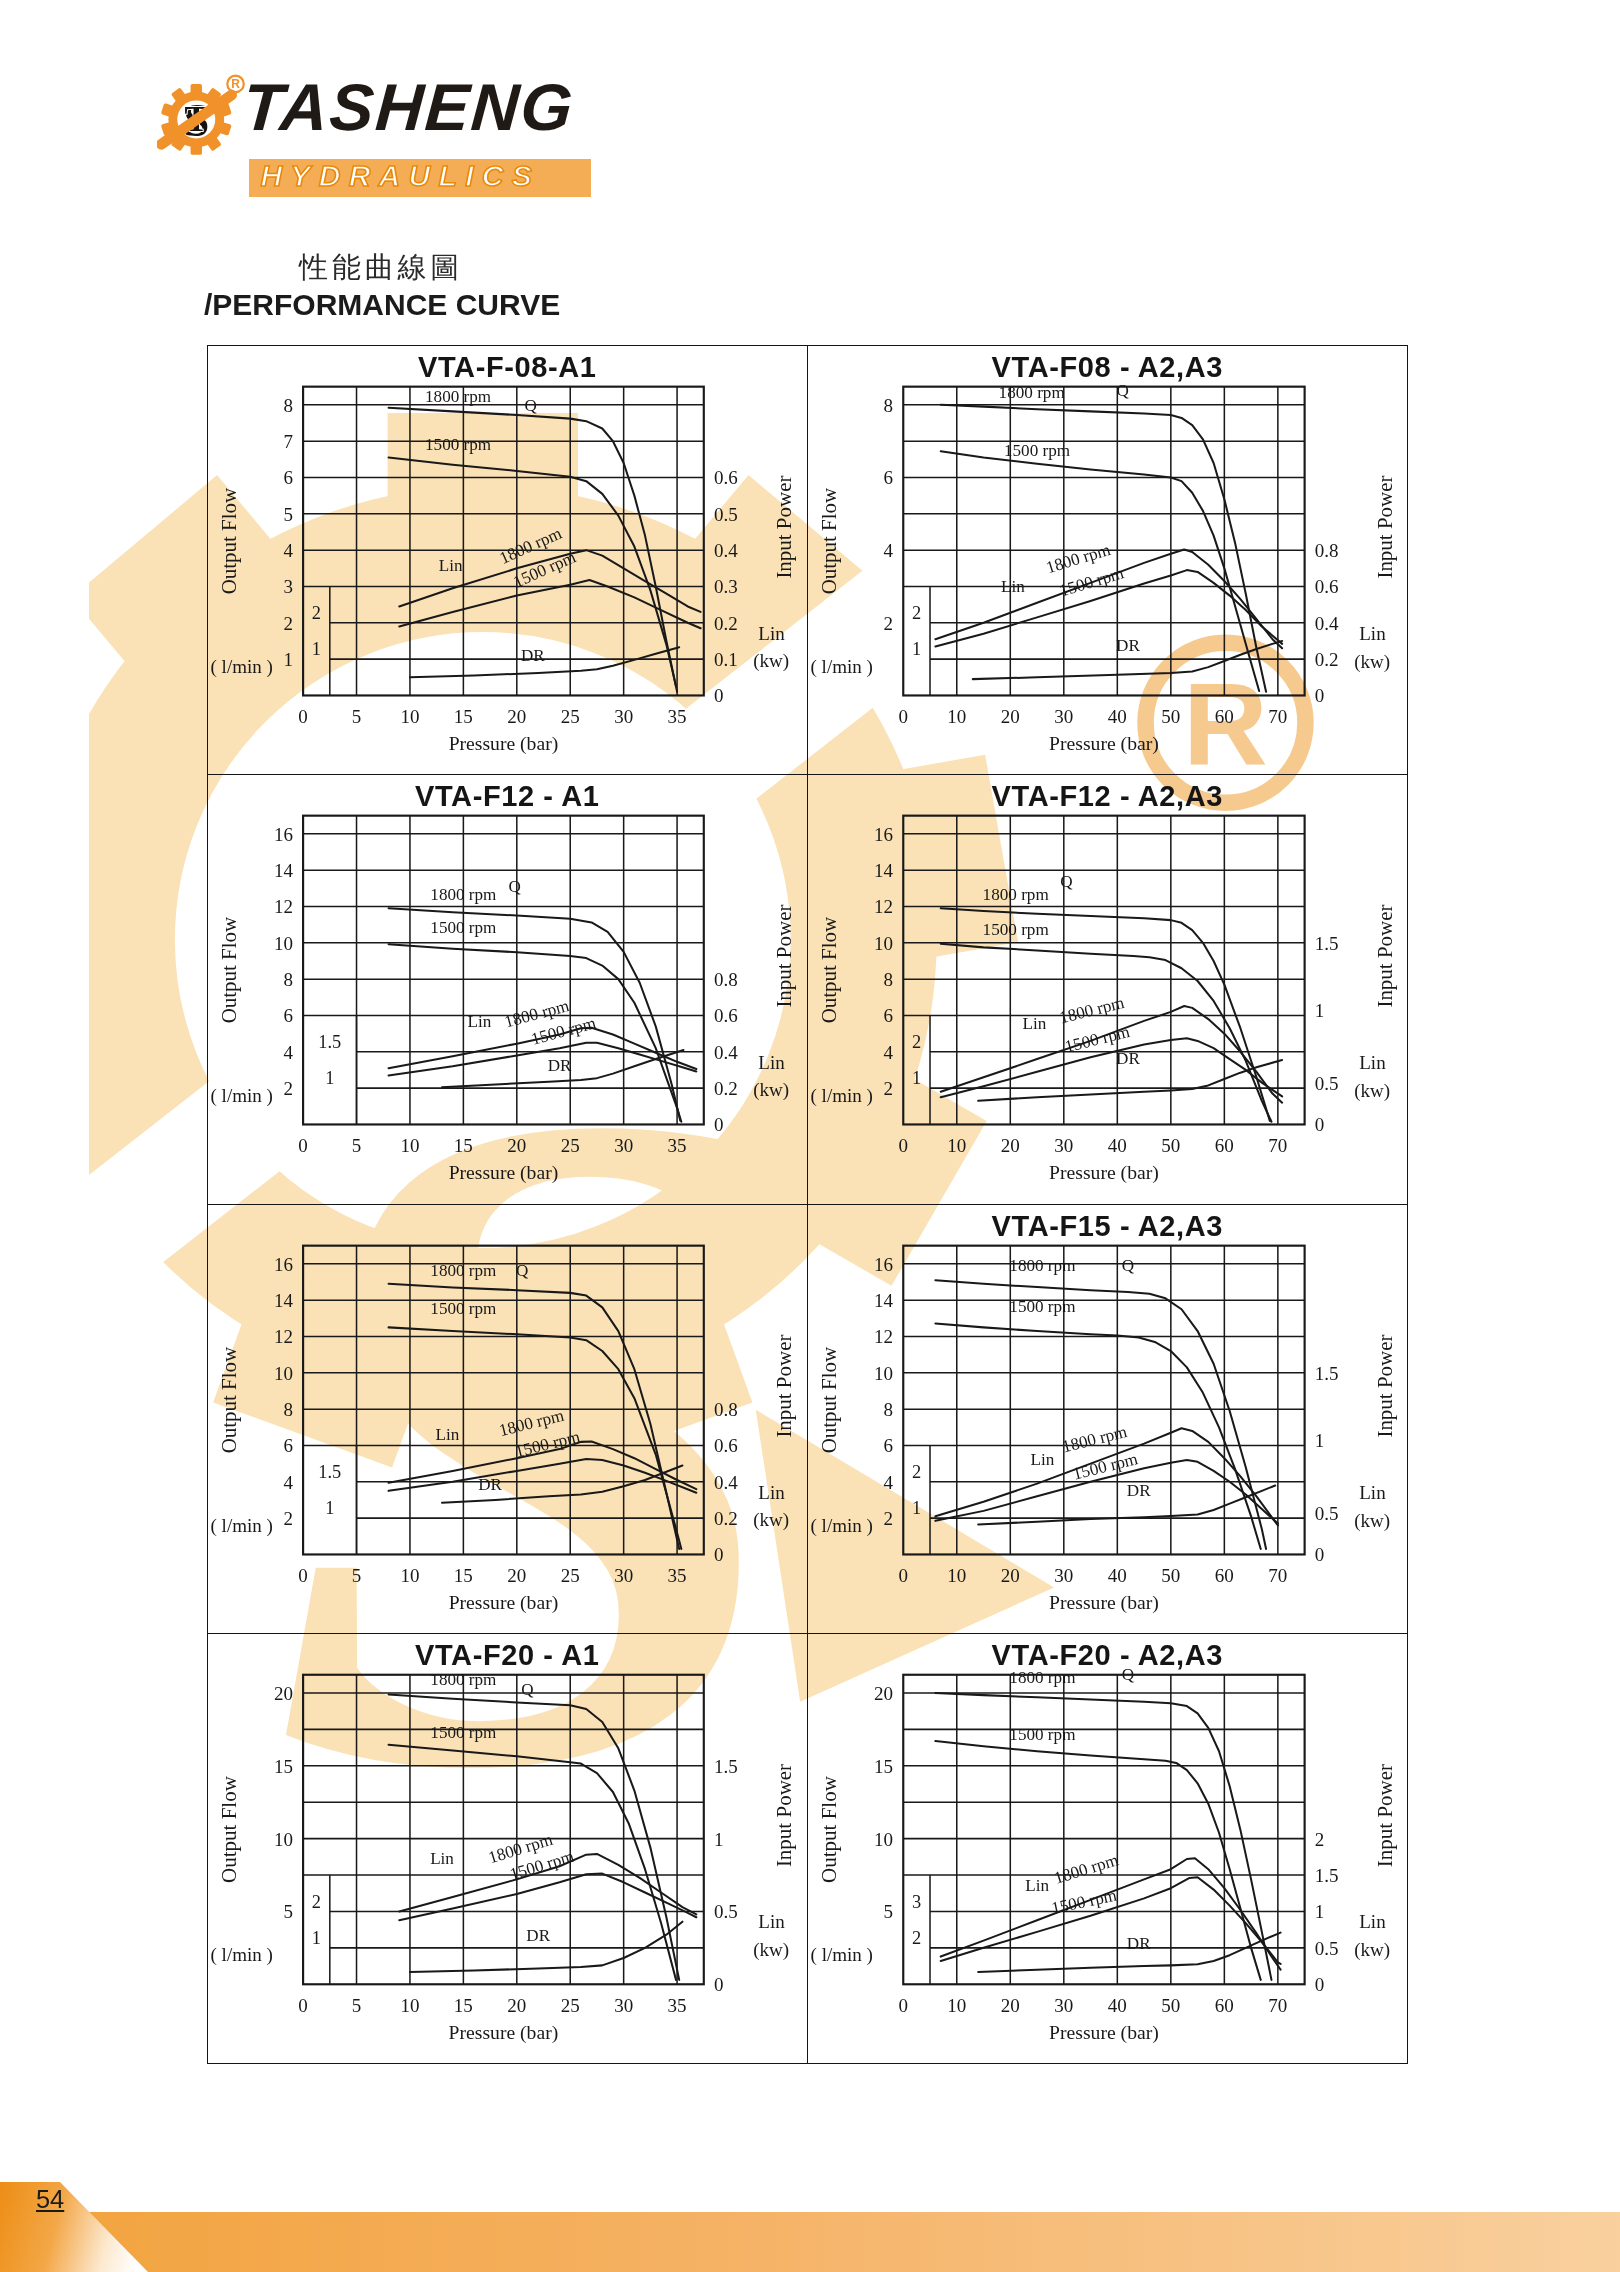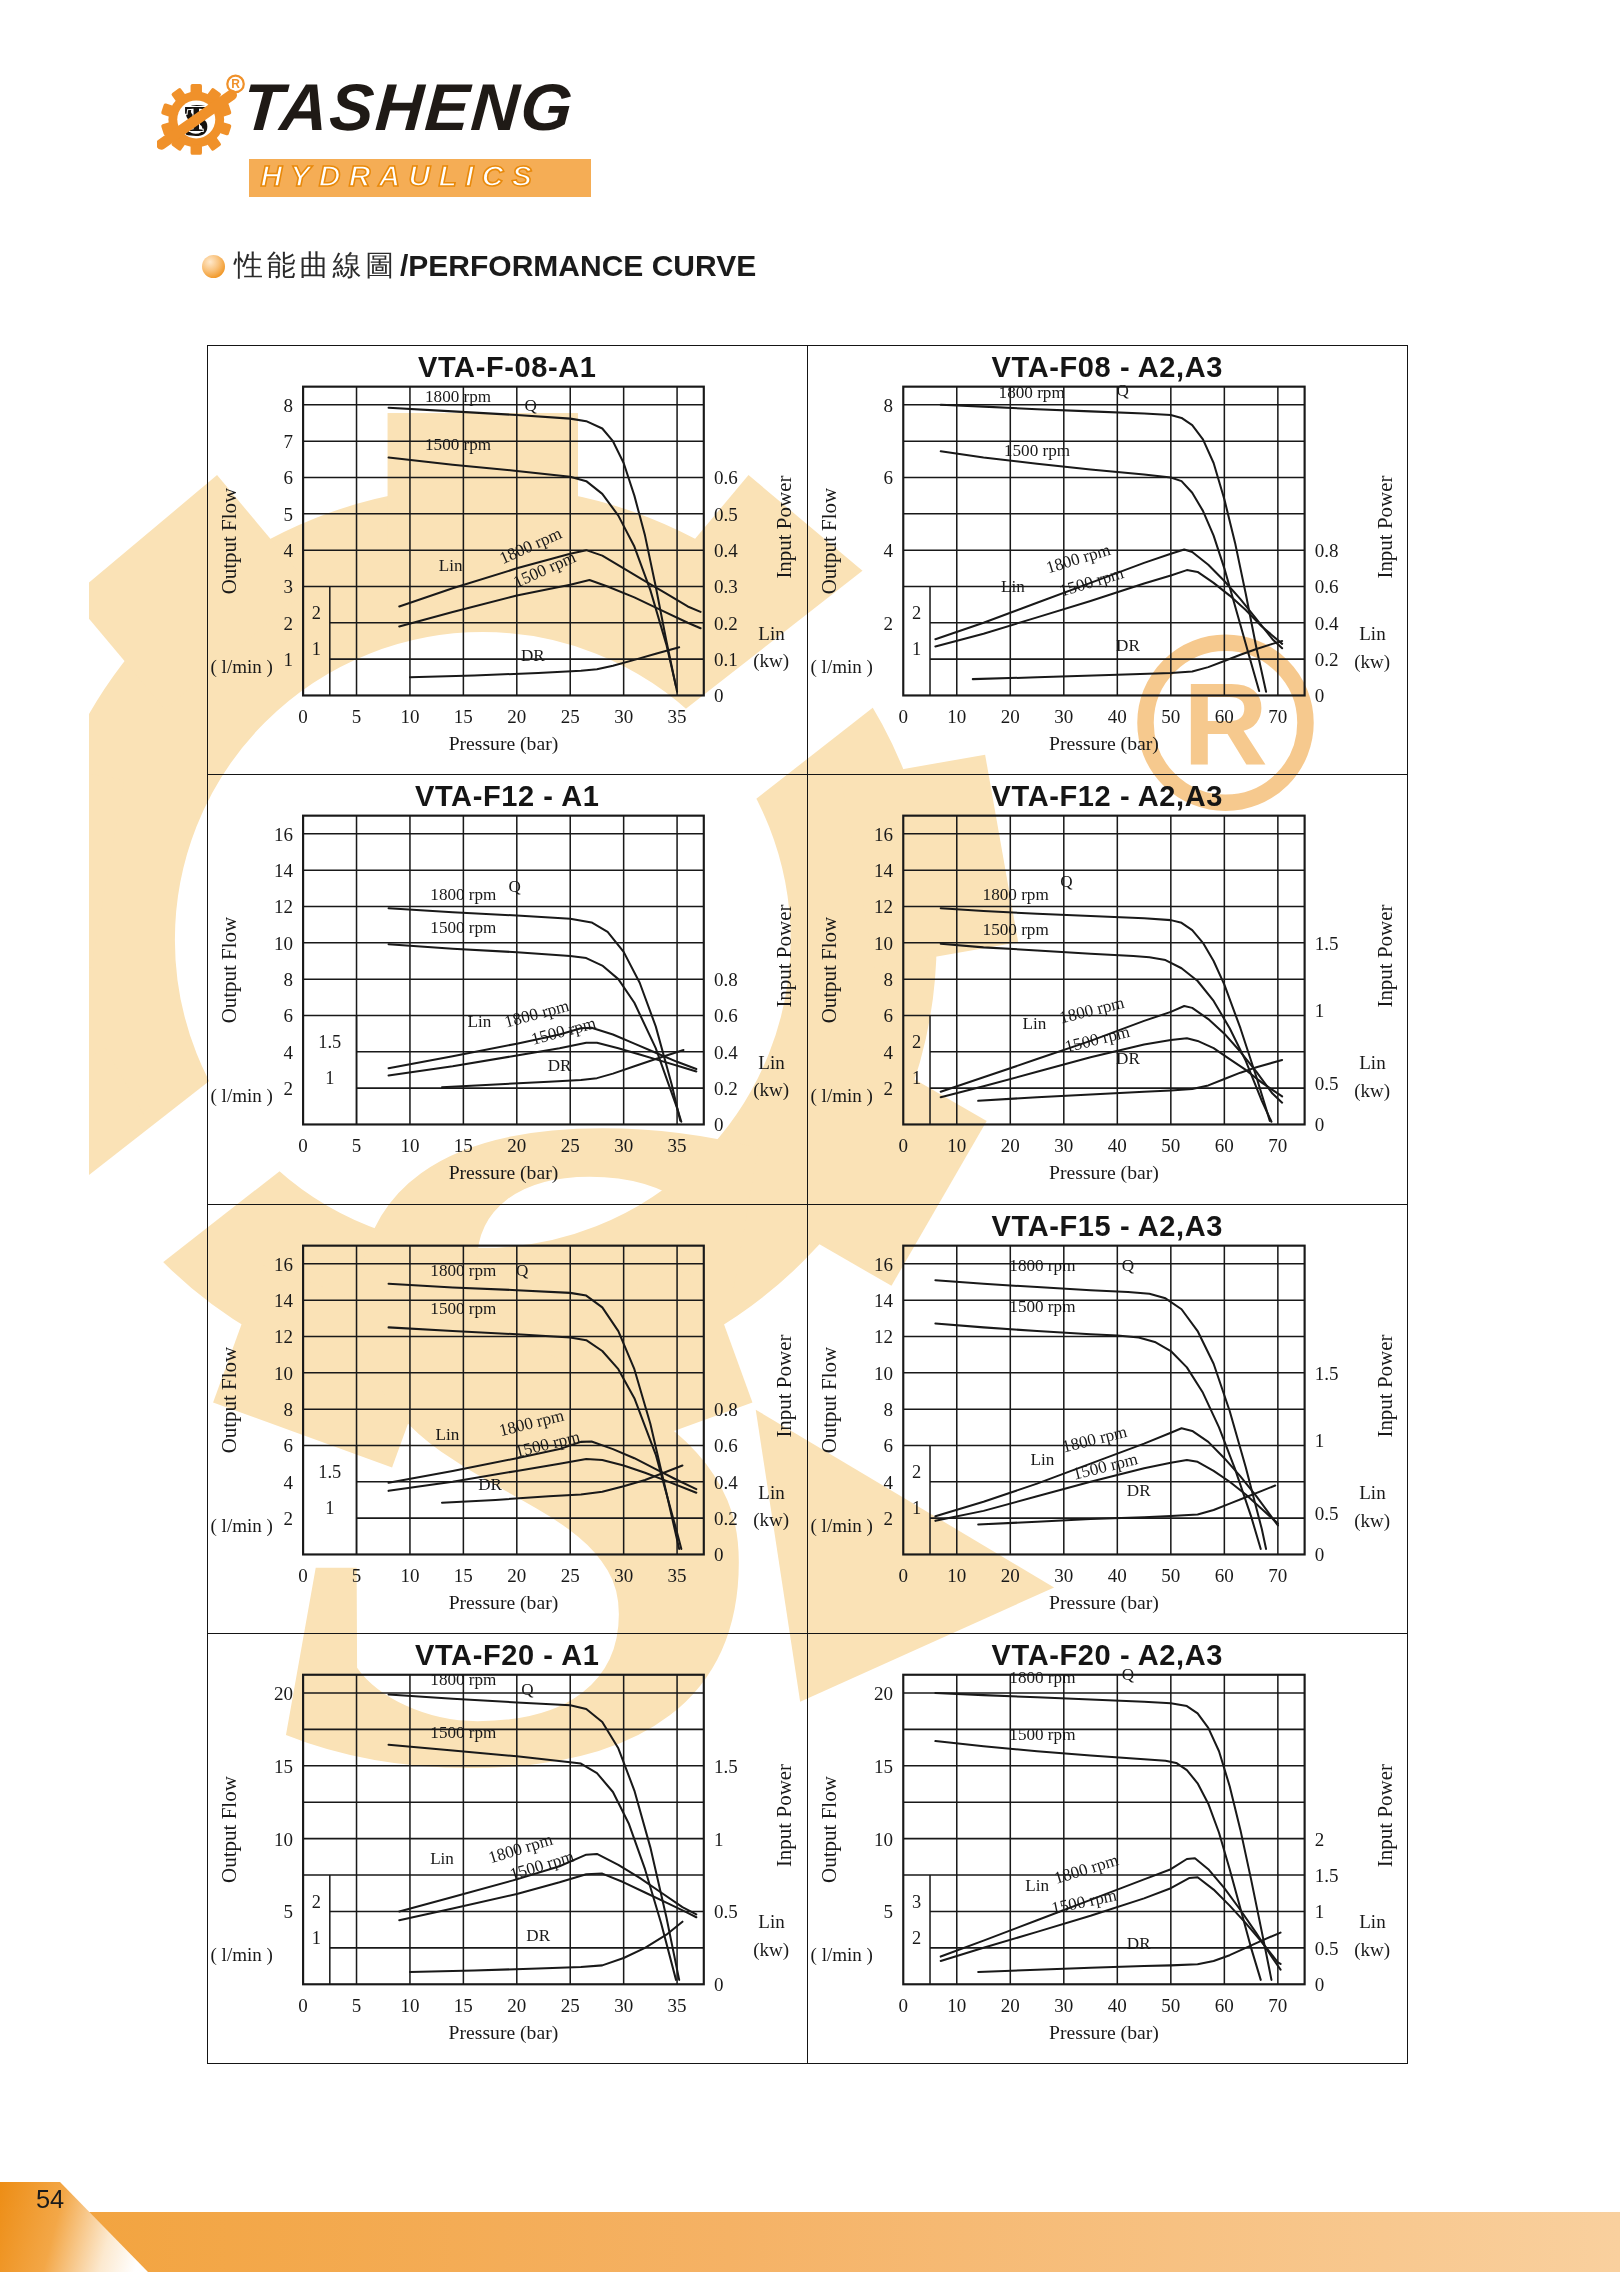--- a/index.html
+++ b/index.html
@@ -6,21 +6,21 @@
   body{width:1620px;height:2273px;position:relative;background:#ffffff;overflow:hidden;
        font-family:"Liberation Serif",serif;}
   .abs{position:absolute;}
   
   #brand{left:243px;top:69px;font:italic 900 66px "Liberation Sans",sans-serif;
          color:#1f1a16;letter-spacing:1.9px;transform:skewX(-4deg);}
   #hydband{left:249px;top:159px;width:342px;height:38px;background:#F5AD55;}
   #hydband span{display:block;line-height:39px;padding-left:11.4px;
         font:italic 900 30px "Liberation Sans",sans-serif;color:#ffffff;letter-spacing:8.3px;
         -webkit-text-stroke:1.6px #E8890A;}
-  #heading{left:202px;top:248px;height:36px;display:flex;align-items:center;}
+  #heading{left:202px;top:248px;height:36px;display:flex;align-items:center;flex-direction:column;}
   #bullet{width:23px;height:23px;border-radius:50%;
         background:radial-gradient(circle at 35% 30%,#FFE9CC 0%,#F9C37E 40%,#EF8E14 85%);margin-right:9px;}
   #headzh{font-family:"DejaVu Sans","Liberation Sans",sans-serif;font-size:29px;color:#2b2b2b;letter-spacing:3.8px;}
   #headen{font:900 30px "Liberation Sans",sans-serif;color:#1b1b1b;letter-spacing:0px;margin-left:2px;}
   
   #chtable{left:207px;top:345px;width:1199px;height:1717px;border:1.9px solid #151515;
         display:grid;grid-template-columns:1fr 1fr;grid-template-rows:repeat(4,1fr);z-index:2;background:transparent;}
   .cell{position:relative;}
   .cell.cl{border-right:1.9px solid #151515;}
   .cell.rb{border-bottom:1.9px solid #151515;}
@@ -28,21 +28,21 @@
         font:800 29px "Liberation Sans",sans-serif;color:#151515;letter-spacing:0.6px;}
   svg.chart{position:absolute;left:0;top:0;width:100%;height:100%;}
   
   #wmark{left:89px;top:394px;z-index:0;}
   
   #fband{left:0;top:2212px;width:1620px;height:61px;
         background:linear-gradient(90deg,#F2A23B 0%,#F5B265 45%,#F9D09E 100%);}
   #ftab{left:0;top:2182px;width:152px;height:90px;
         background:linear-gradient(105deg,#ED8D15 0%,#F3A747 38%,#FCE9CF 70%,#ffffff 90%);
         clip-path:polygon(0 0,60px 0,148px 90px,0 90px);}
-  #pagenum{left:36px;top:2185px;font:400 25.4px "Liberation Sans",sans-serif;color:#1b1b1b;}
+  #pagenum{left:36px;top:2185px;font:400 25.4px "Liberation Sans",sans-serif;color:#1b1b1b;text-decoration:underline;}
 </style>
 </head>
 <body>
 
 <svg id="wmark" class="abs" width="1270" height="1587" viewBox="0 0 2000 2500" aria-hidden="true">
   <g fill="#FAE2B6">
     <circle cx="620" cy="860" r="600" fill="none" stroke="#FAE2B6" stroke-width="230"></circle>
     <g>
       <rect x="470" y="30" width="300" height="230" transform="rotate(0 620 860)"></rect>
       <rect x="470" y="30" width="300" height="230" transform="rotate(40 620 860)"></rect>

